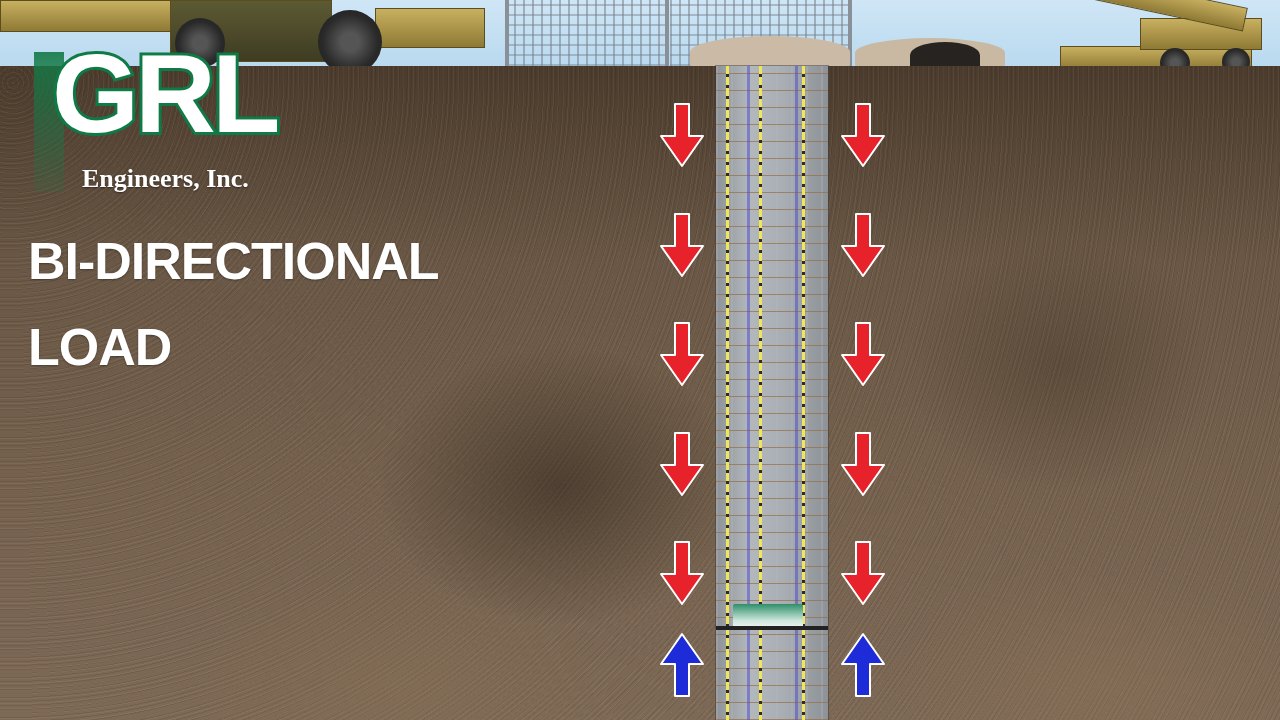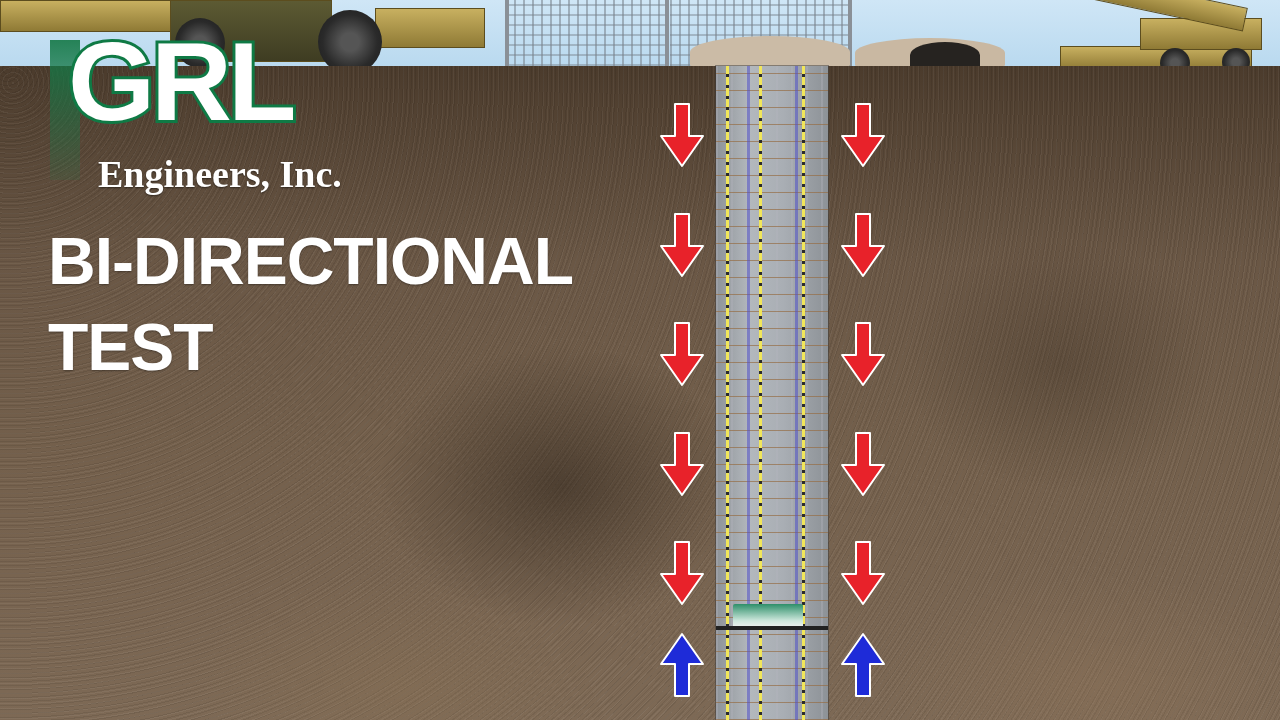--- a/index.html
+++ b/index.html
@@ -28,30 +28,30 @@
       repeating-linear-gradient(90deg, rgba(180,180,190,.35) 0 2px, transparent 2px 15px),
       linear-gradient(90deg, #8e9398, #b3b8bd 30%, #a9aeb4 60%, #8d9297);
     box-shadow:0 0 0 1px rgba(60,60,60,.5); }
   .rebar { position:absolute; top:0; width:3px; height:100%;
     background:repeating-linear-gradient(#f1e65a 0 8px, #2b2b2b 8px 11px); }
   .rebar.blue { width:3px; background:rgba(80,80,200,.55); }
   .cell { position:absolute; left:733px; top:604px; width:70px; height:24px;
     background:linear-gradient(#2e8f6a,#cfe8dd 70%, #f2f2f2); border-radius:2px; }
   .gap { position:absolute; left:716px; top:626px; width:112px; height:4px; background:#222; }
 
-  .logo { position:absolute; left:34px; top:40px; width:300px; height:150px;margin-left:16px; }
+  .logo { position:absolute; left:34px; top:52px; width:300px; height:150px; }
   .logo-bar { position:absolute; left:0; top:0; width:30px; height:140px;
     background:linear-gradient(rgba(20,120,70,.9), rgba(20,120,70,.15)); }
   .logo-text { position:absolute; left:18px; top:-14px; font-family:"Liberation Sans", sans-serif; font-weight:bold; font-size:112px; letter-spacing:-4px;
     color:#fff; -webkit-text-stroke:6px #0f7a45; paint-order:stroke fill; line-height:1; }
-  .logo-sub { position:absolute; left:48px; top:112px; font-family:"Liberation Serif", serif; font-weight:bold; font-size:38px; color:#fff;
+  .logo-sub { position:absolute; left:48px; top:112px; font-family:"Liberation Serif", serif; font-weight:bold; font-size:26px; color:#fff;
     text-shadow:0 1px 2px rgba(0,0,0,.5); white-space:nowrap; }
 
-  .title { position:absolute; left:48px; top:218px; font-family:"Liberation Sans", sans-serif; font-weight:bold; color:#fff;
-    font-size:66px; line-height:86px; letter-spacing:-1px; text-shadow:0 1px 2px rgba(0,0,0,.35); }
+  .title { position:absolute; left:28px; top:218px; font-family:"Liberation Sans", sans-serif; font-weight:bold; color:#fff;
+    font-size:52px; line-height:86px; letter-spacing:-1px; text-shadow:0 1px 2px rgba(0,0,0,.35); }
   .title div { white-space:nowrap; }
 
   .arrow { position:absolute; width:46px; height:66px; }
 </style>
 </head>
 <body>
 
 <div class="scene">
   <div class="sky"></div>
 
@@ -131,14 +131,14 @@
 </div>
 
 <div class="logo">
   <div class="logo-bar"></div>
   <div class="logo-text">GRL</div>
   <div class="logo-sub">Engineers, Inc.</div>
 </div>
 
 <div class="title">
   <div>BI-DIRECTIONAL</div>
-  <div>TEST</div>
+  <div>LOAD</div>
 </div>
 
 </body></html>

